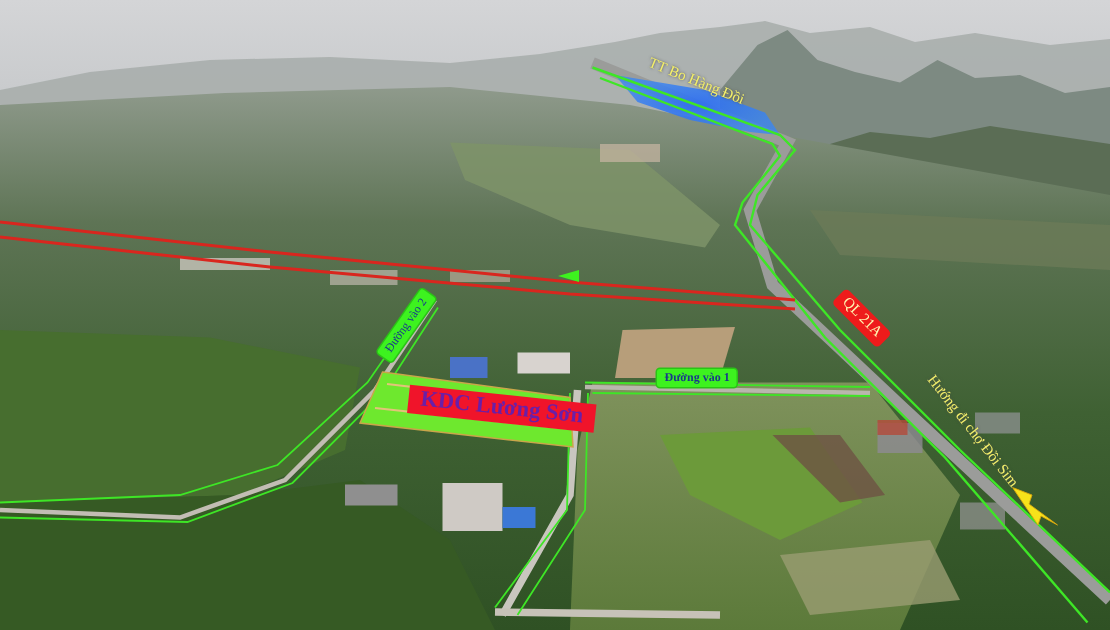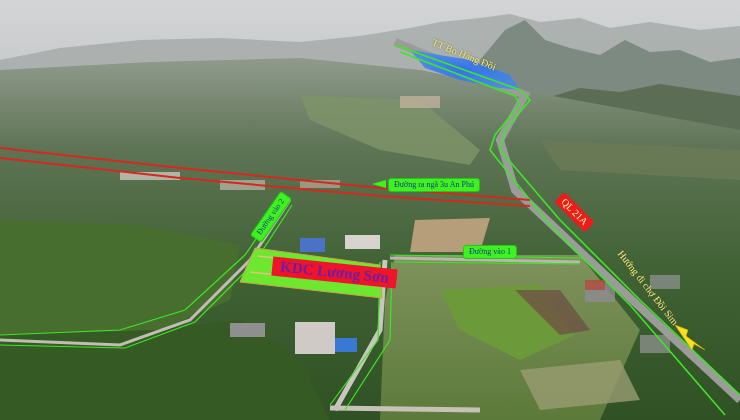--- a/index.html
+++ b/index.html
@@ -96,26 +96,25 @@
     <path d="M258 256 L378 270" stroke="#e3c37a" stroke-width="1.5"></path>
     <path d="M250 272 L380 286" stroke="#e3c37a" stroke-width="1.5"></path>
 
     <path d="M372 184 L386 180 L386 188 Z" fill="#3df21f"></path>
 
     <path d="M675 325 L688 330 L686 336 L705 350 L694 344 L692 350 Z" fill="#f7e21a" stroke="#d9a70f" stroke-width="0.6"></path>
   </svg>
 
   <div class="label yellow-text" style="left:430px; top:50px; transform:rotate(22deg); font-size:10px;">TT Bo Hàng Đồi</div>
 
-  <div class="label pill-green" style="left:388px; top:178px;">Đường ra ngã 3u An Phú</div>
 
   <div class="label pill-green" style="left:244px; top:210px; transform:rotate(-55deg);">Đường vào 2</div>
 
   <div class="label kdc" style="left:272px; top:263px; transform:rotate(6deg);">KDC Lương Sơn</div>
 
-  <div class="label pill-green" style="left:463px; top:245px;">Đường vào 1</div>
+  <div class="label pill-green" style="left:437px; top:245px;font-weight:bold;">Đường vào 1</div>
 
   <div class="label pill-red" style="left:553px; top:205px; transform:rotate(45deg);">QL 21A</div>
 
   <div class="label yellow-text" style="left:602px; top:283px; transform:rotate(52deg);">Hướng đi chợ Đồi Sim</div>
 
   <div class="label" style="left:0; top:0;"></div>
 </div>
 
 </body></html>

